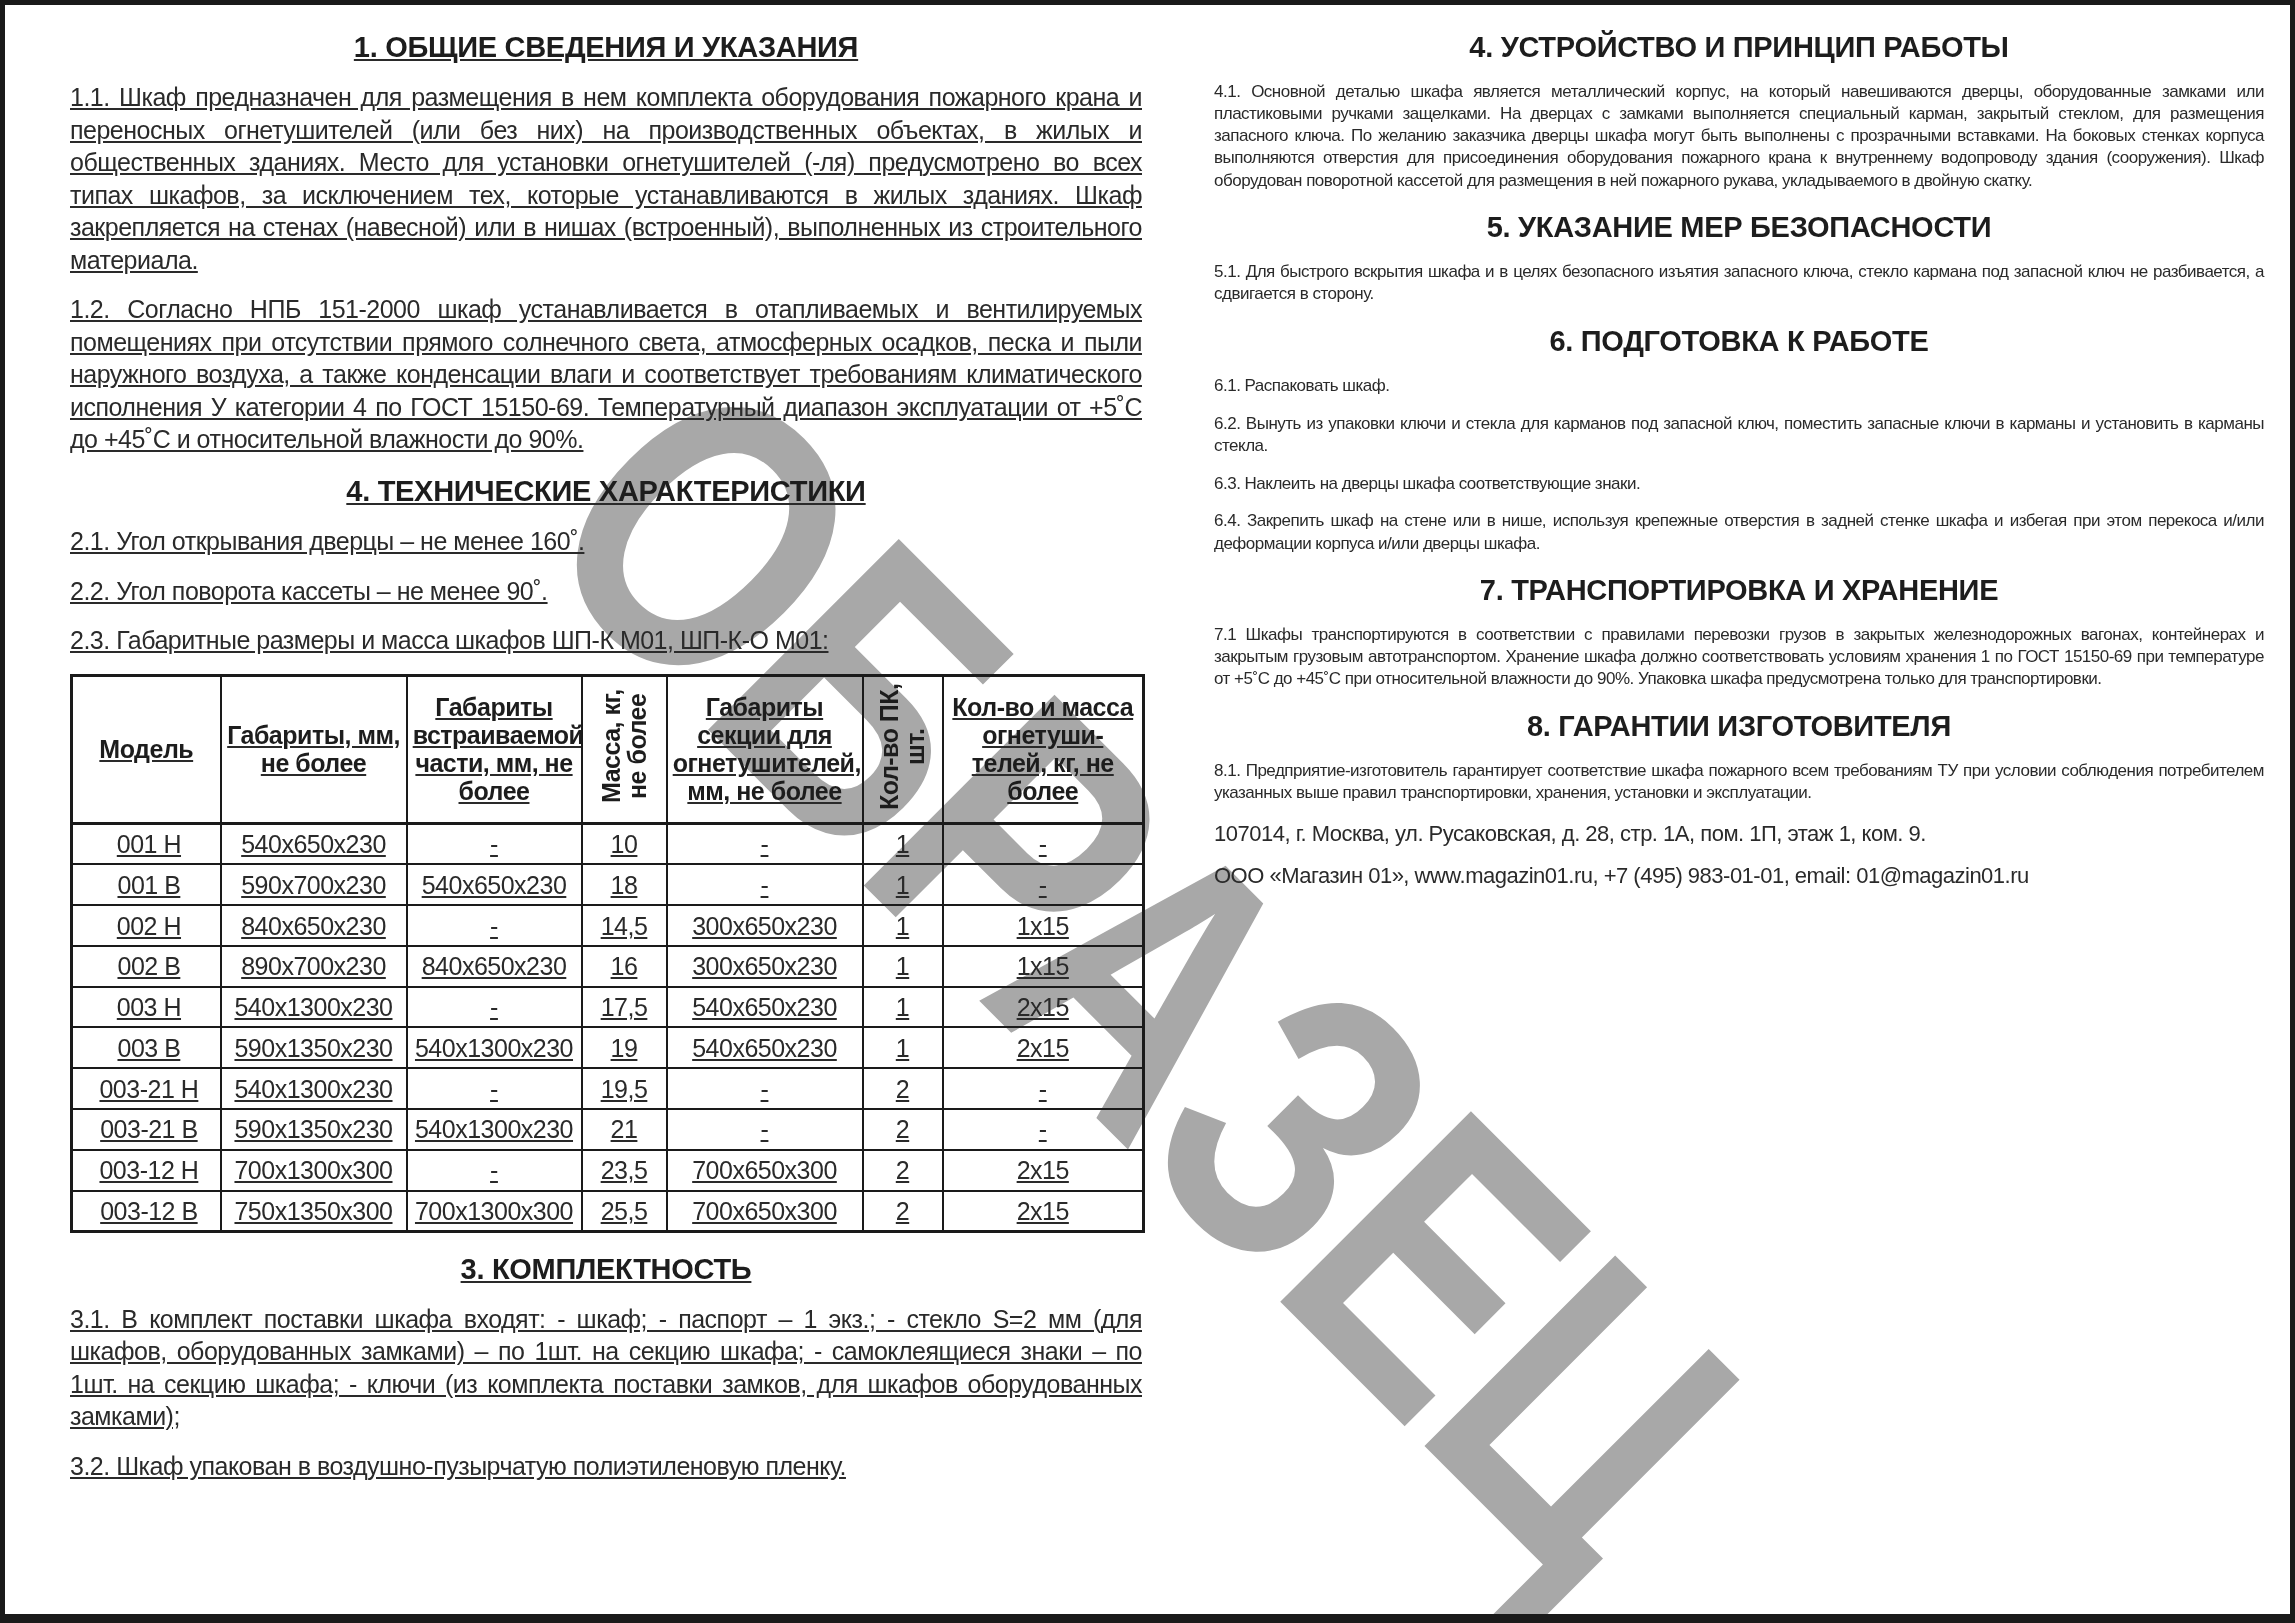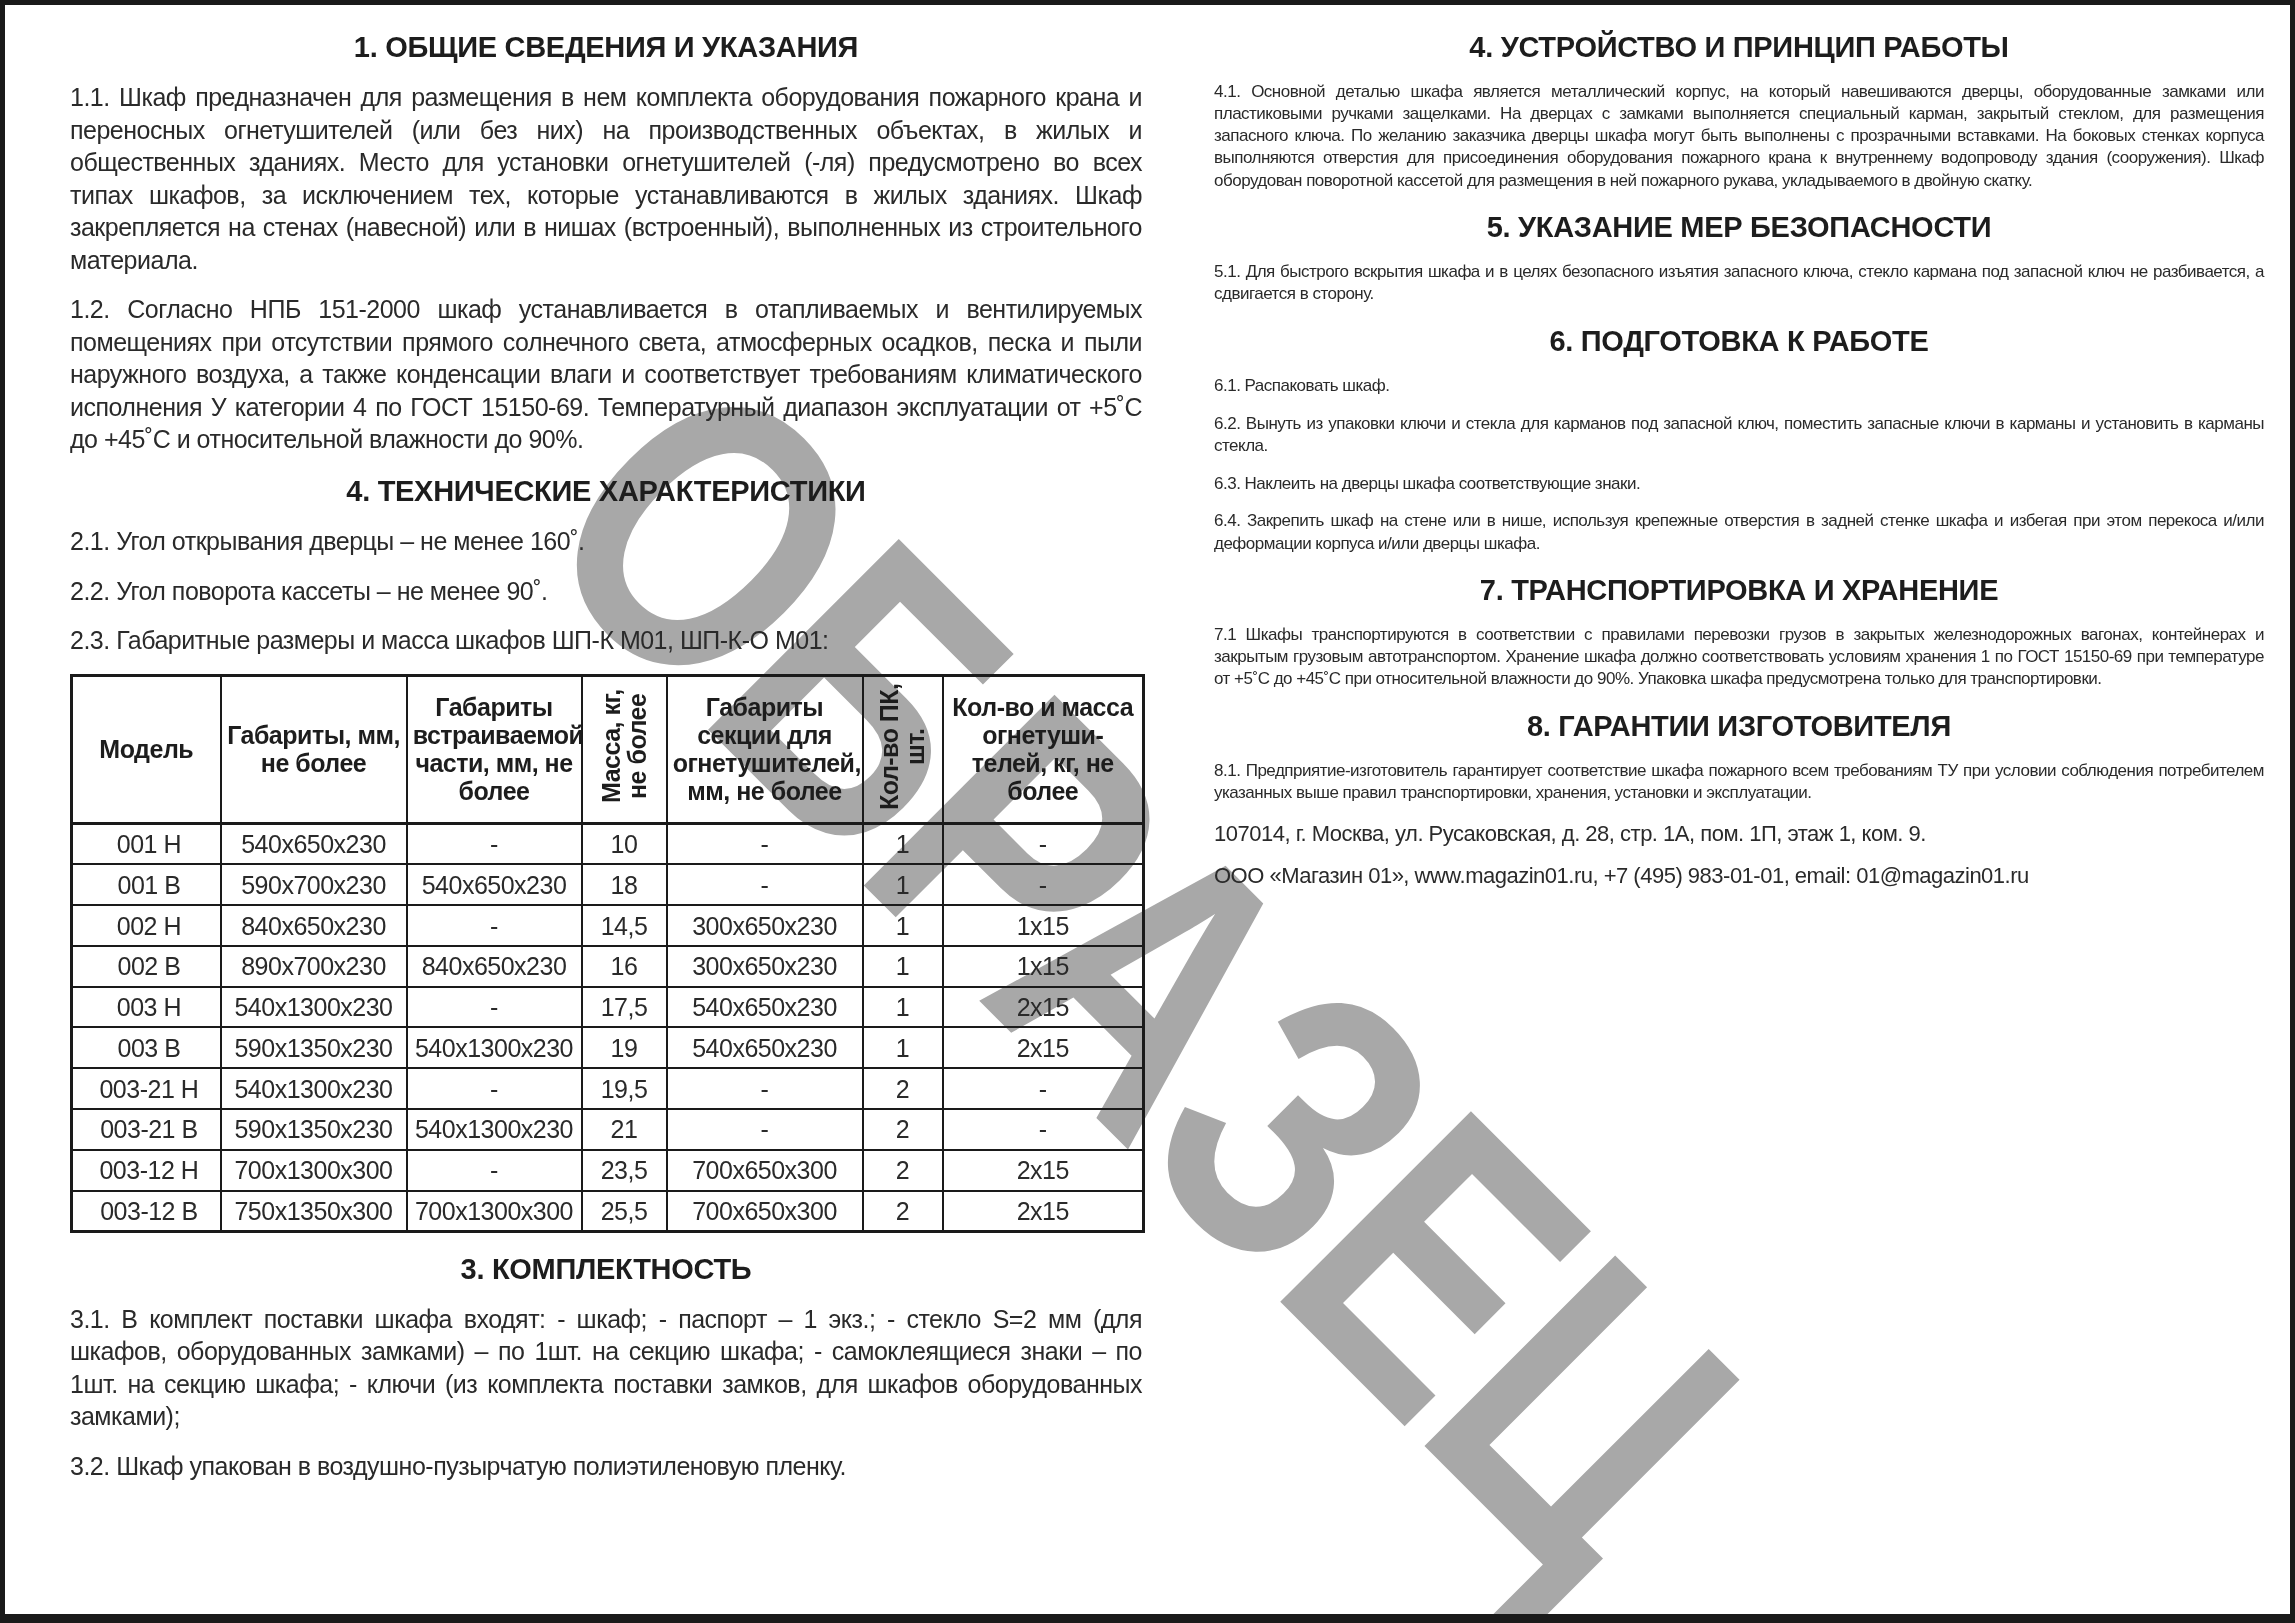--- a/index.html
+++ b/index.html
@@ -37,21 +37,21 @@
     position: relative;
     z-index: 1;
     display: flex;
     box-sizing: border-box;
     width: 100%;
     height: 100%;
     padding: 17px 26px 0 65px;
     gap: 72px;
   }
   .col { box-sizing: border-box; }
-  .col-left  { width: 1072px; flex: 0 0 auto; }
+  .col-left  { width: 1072px; flex: 0 0 auto; text-decoration: underline; }
   .col-right { width: 1050px; flex: 0 0 auto; }
 
   h2.sec {
     font-size: 29px;
     font-weight: bold;
     color: #1d1d1d;
     text-align: center;
     margin: 19.6px 0 17px 0;
     letter-spacing: -0.3px;
   }

